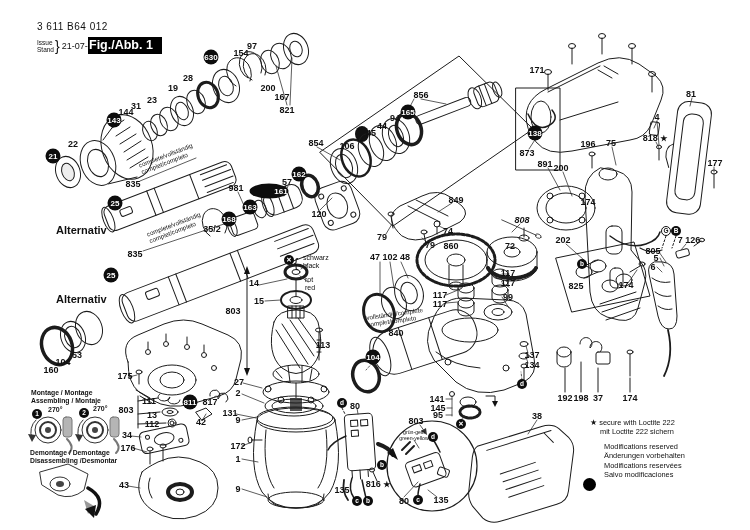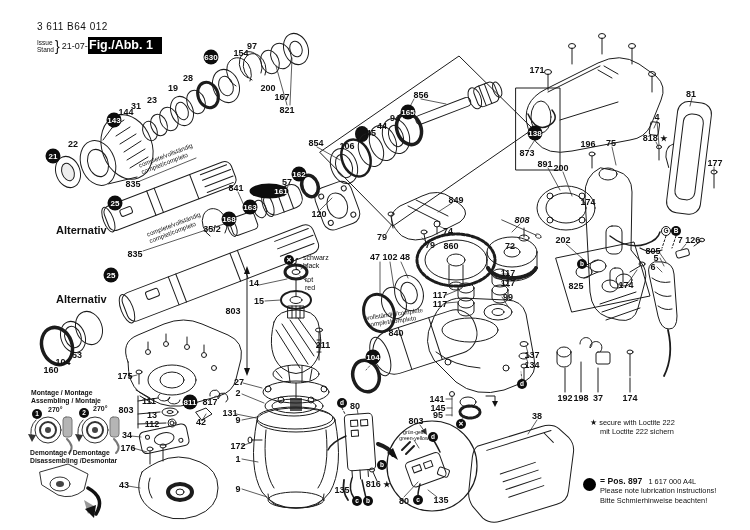--- a/index.html
+++ b/index.html
@@ -574,27 +574,27 @@
 <div class="txt mont" style="left:30px;top:449px;">
   <span>Demontage / Demontage</span><br>
   <span>Disassembling /Desmontar</span>
 </div>
 
 <div class="txt leg" style="left:590px;top:418px;">
   <span class="star">★</span>
   <span>secure with Loctite 222</span><br>
   <span style="margin-left:10px;">mit Loctite 222 sichern</span>
 </div>
+<div class="txt leg" style="left:604px;top:442px;">
+  <span>Modifications reserved</span><br>
+  <span>Änderungen vorbehalten</span><br>
+  <span>Modifications reservées</span><br>
+  <span>Salvo modificaciones</span>
+</div>
 <div class="posdot" style="left:583px;top:478px;"></div>
-<div class="txt leg" style="left:600px;top:477px;">
-  <span class="b">= Pos. 897</span>&nbsp;&nbsp;
-  <span>1 617 000 A4L</span><br>
-  <span>Please note lubrication instructions!</span><br>
-  <span>Bitte Schmierhinweise beachten!</span>
-</div>
 
 <div id="callout-layer">
       <div class="co-t" style="left: 252px; top: 46px;">97</div>
       <div class="co-t" style="left: 241px; top: 53px;">154</div>
       <div class="co-t" style="left: 173px; top: 88px;">19</div>
       <div class="co-t" style="left: 188px; top: 78px;">28</div>
       <div class="co-t" style="left: 152px; top: 100px;">23</div>
       <div class="co-t" style="left: 136px; top: 106px;">31</div>
       <div class="co-t" style="left: 126px; top: 112px;">144</div>
       <div class="co-t" style="left: 73px; top: 144px;">22</div>
@@ -605,21 +605,21 @@
       <div class="co-d" style="left: 53px; top: 156px;">21</div>
       <div class="co-d" style="left: 114px; top: 120px;">143</div>
       <div class="co-t" style="left: 133px; top: 184px;">835</div>
       <div class="co-d" style="left: 115px; top: 203px;">25</div>
       <div class="co-t" style="left: 212px; top: 229px;">35/2</div>
       <div class="co-t" style="left: 135px; top: 254px;">835</div>
       <div class="co-d" style="left: 111px; top: 275px;">25</div>
       <div class="co-t" style="left: 77px; top: 355px;">53</div>
       <div class="co-t" style="left: 63px; top: 362px;">104</div>
       <div class="co-t" style="left: 51px; top: 370px;">160</div>
-      <div class="co-t" style="left: 236px; top: 188px;">841</div>
+      <div class="co-t" style="left: 236px; top: 188px;">981</div>
       <div class="co-d" style="left: 250px; top: 207px;">163</div>
       <div class="co-d" style="left: 229px; top: 219px;">168</div>
       <div class="co-d" style="left: 269px; top: 191px; padding-left: 24px;">161</div>
       <div class="co-t" style="left: 287px; top: 182px;">57</div>
       <div class="co-d" style="left: 299px; top: 174px;">162</div>
       <div class="co-t" style="left: 319px; top: 214px;">120</div>
       <div class="co-t" style="left: 316px; top: 143px;">854</div>
       <div class="co-t" style="left: 347px; top: 146px;">106</div>
       <div class="co-t" style="left: 371px; top: 133px;">45</div>
       <div class="co-t" style="left: 382px; top: 126px;">44</div>
@@ -668,21 +668,21 @@
       <div class="co-l" style="left: 522px; top: 384px;">d</div>
       <div class="co-t" style="left: 437px; top: 399px;">141</div>
       <div class="co-t" style="left: 438px; top: 408px;">145</div>
       <div class="co-t" style="left: 438px; top: 415px;">95</div>
       <div class="co-t" style="left: 416px; top: 421px;">803</div>
       <div class="co-l" style="left: 461px; top: 424px;">✕</div>
       <div class="co-l" style="left: 289px; top: 260px;">✕</div>
       <div class="co-t" style="left: 254px; top: 283px;">14</div>
       <div class="co-t" style="left: 259px; top: 301px;">15</div>
       <div class="co-t" style="left: 233px; top: 311px;">803</div>
-      <div class="co-t" style="left: 323px; top: 345px;">211</div>
+      <div class="co-t" style="left: 323px; top: 345px;">113</div>
       <div class="co-t" style="left: 239px; top: 382px; text-align: center;">27</div>
       <div class="co-t" style="left: 238px; top: 393px;">2</div>
       <div class="co-t" style="left: 230px; top: 413px;">131</div>
       <div class="co-t" style="left: 238px; top: 420px;">9</div>
       <div class="co-t" style="left: 238px; top: 446px;">172</div>
       <div class="co-t" style="left: 238px; top: 459px;">1</div>
       <div class="co-t" style="left: 238px; top: 489px;">9</div>
       <div class="co-t" style="left: 125px; top: 376px;">175</div>
       <div class="co-d" style="left: 190px; top: 402px;">811</div>
       <div class="co-t" style="left: 210px; top: 402px;">817</div>

